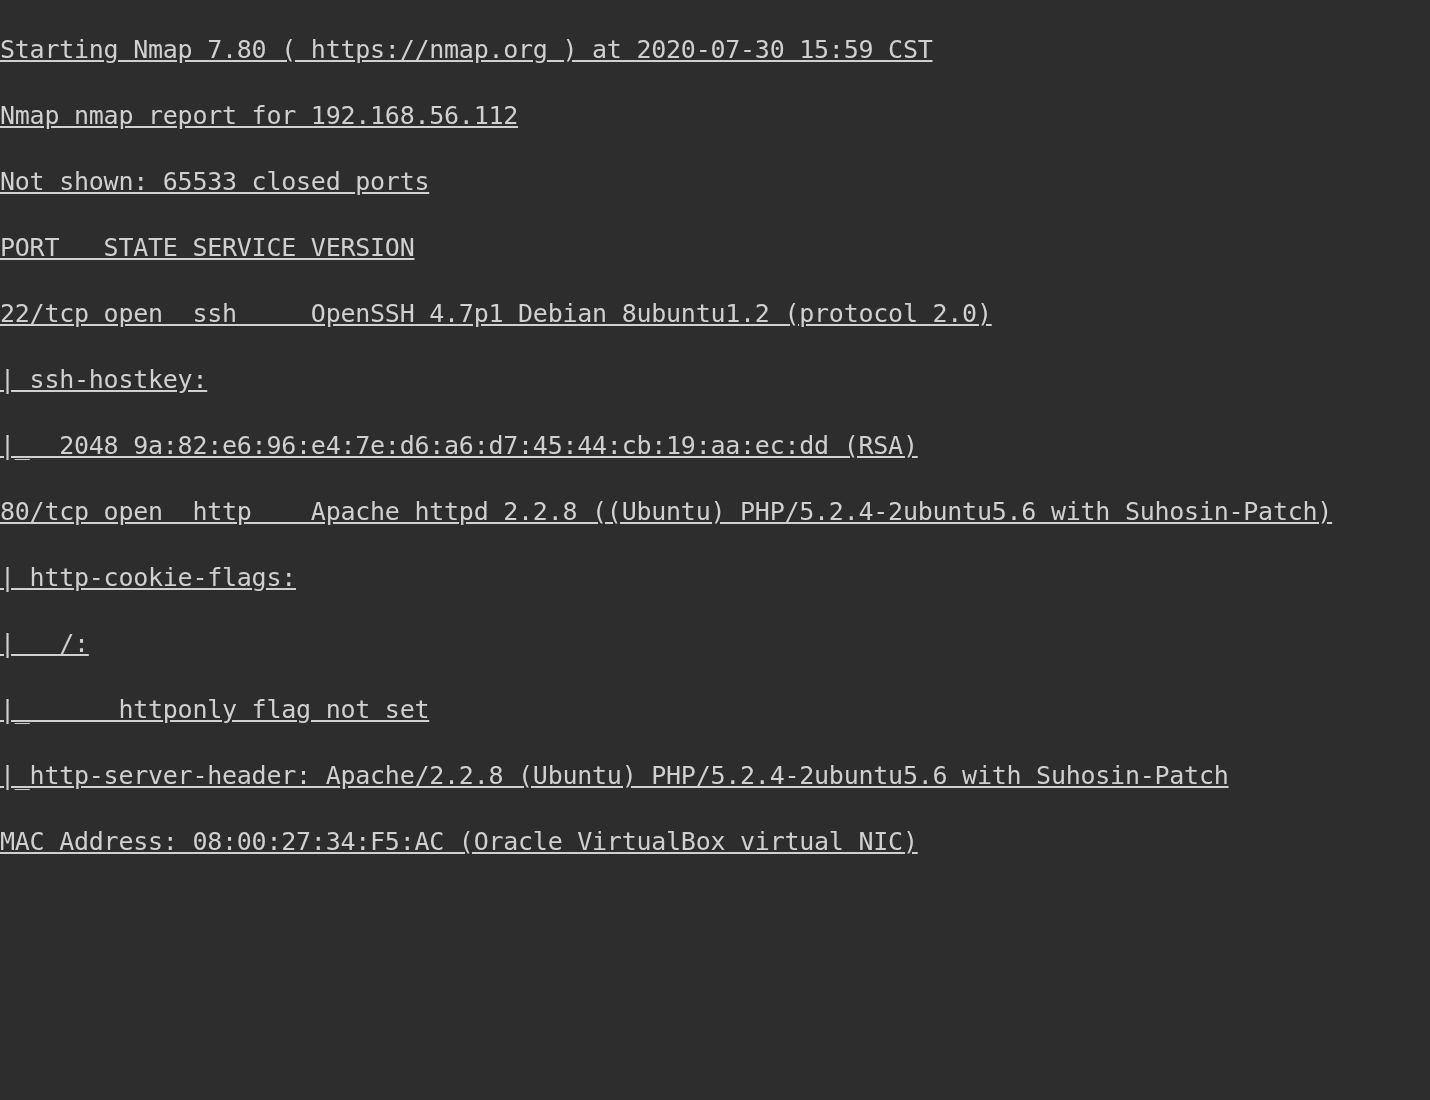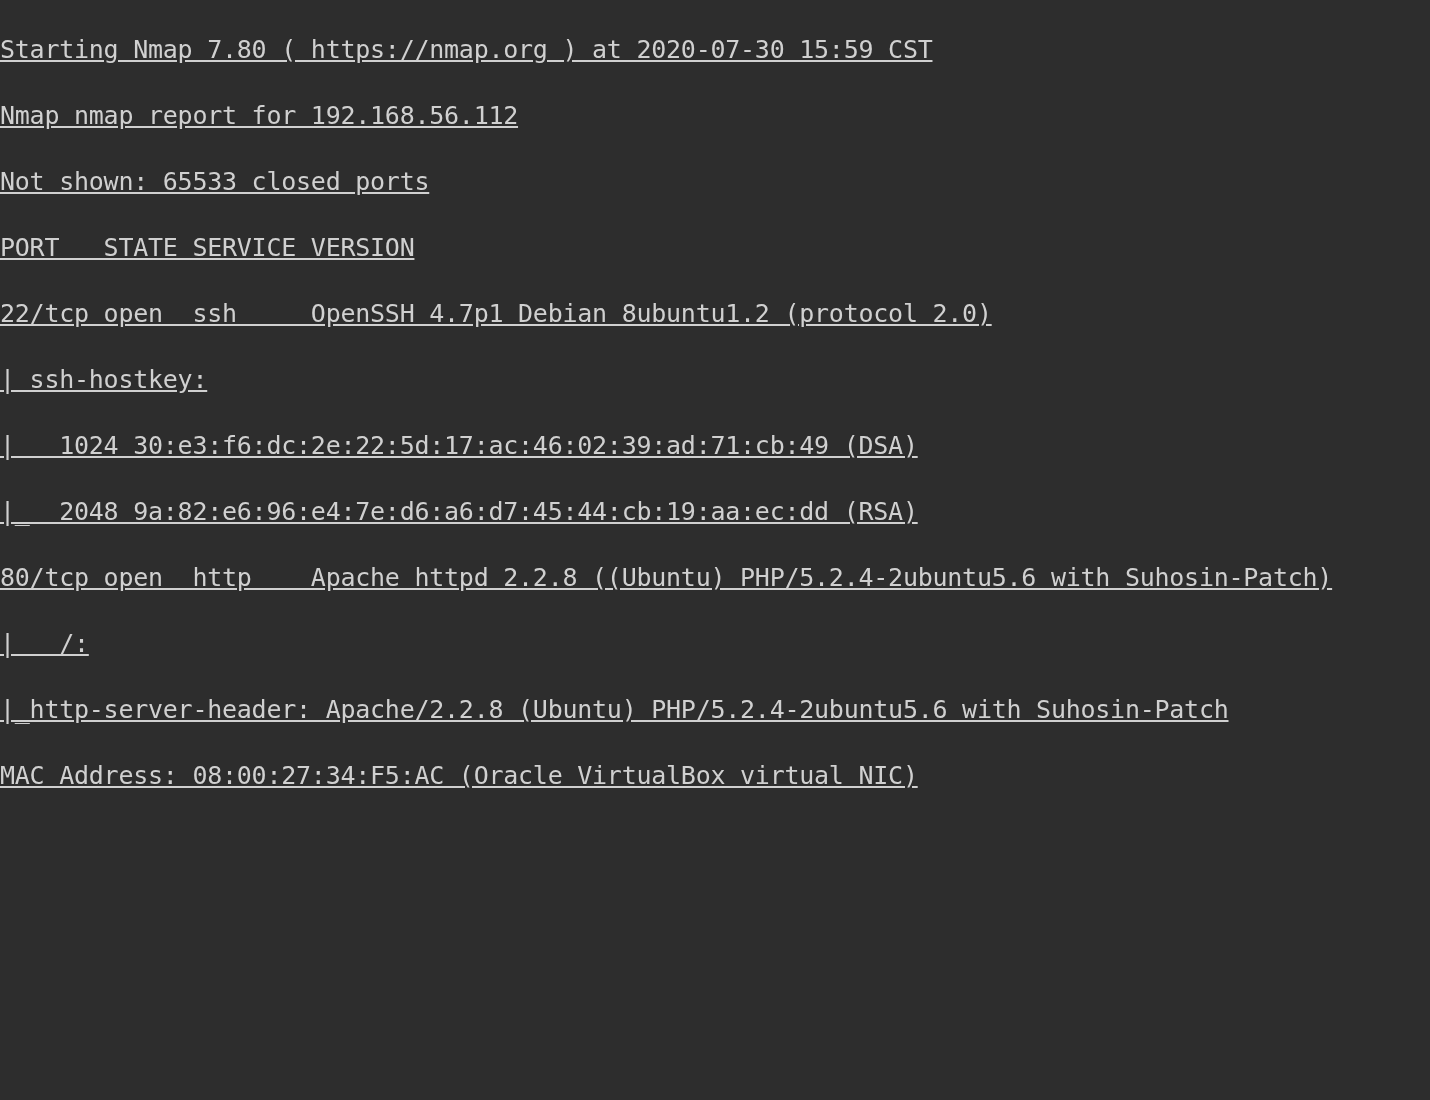--- a/index.html
+++ b/index.html
@@ -35,24 +35,25 @@
 </head>
 <body>
 
 <div class="terminal">
 <span class="line">Starting Nmap 7.80 ( https://nmap.org ) at 2020-07-30 15:59 CST</span>
 <span class="line">Nmap nmap report for 192.168.56.112</span>
 <span class="line">Not shown: 65533 closed ports</span>
 <span class="line">PORT   STATE SERVICE VERSION</span>
 <span class="line">22/tcp open  ssh     OpenSSH 4.7p1 Debian 8ubuntu1.2 (protocol 2.0)</span>
 <span class="line">| ssh-hostkey:</span>
-<span class="line">|   1024 30:e3:f6:dc:2e:22:5d:17:ac:46:02:39:ad:71:cb:49 (DSA)</span>
 <span class="line">|_  2048 9a:82:e6:96:e4:7e:d6:a6:d7:45:44:cb:19:aa:ec:dd (RSA)</span>
 <span class="line">80/tcp open  http    Apache httpd 2.2.8 ((Ubuntu) PHP/5.2.4-2ubuntu5.6 with Suhosin-Patch)</span>
+<span class="line">| http-cookie-flags:</span>
 <span class="line">|   /:</span>
+<span class="line">|_      httponly flag not set</span>
 <span class="line">|_http-server-header: Apache/2.2.8 (Ubuntu) PHP/5.2.4-2ubuntu5.6 with Suhosin-Patch</span>
 <span class="line">MAC Address: 08:00:27:34:F5:AC (Oracle VirtualBox virtual NIC)</span>
 
 
 
 
 
 
 <span class="line"></span>
 

